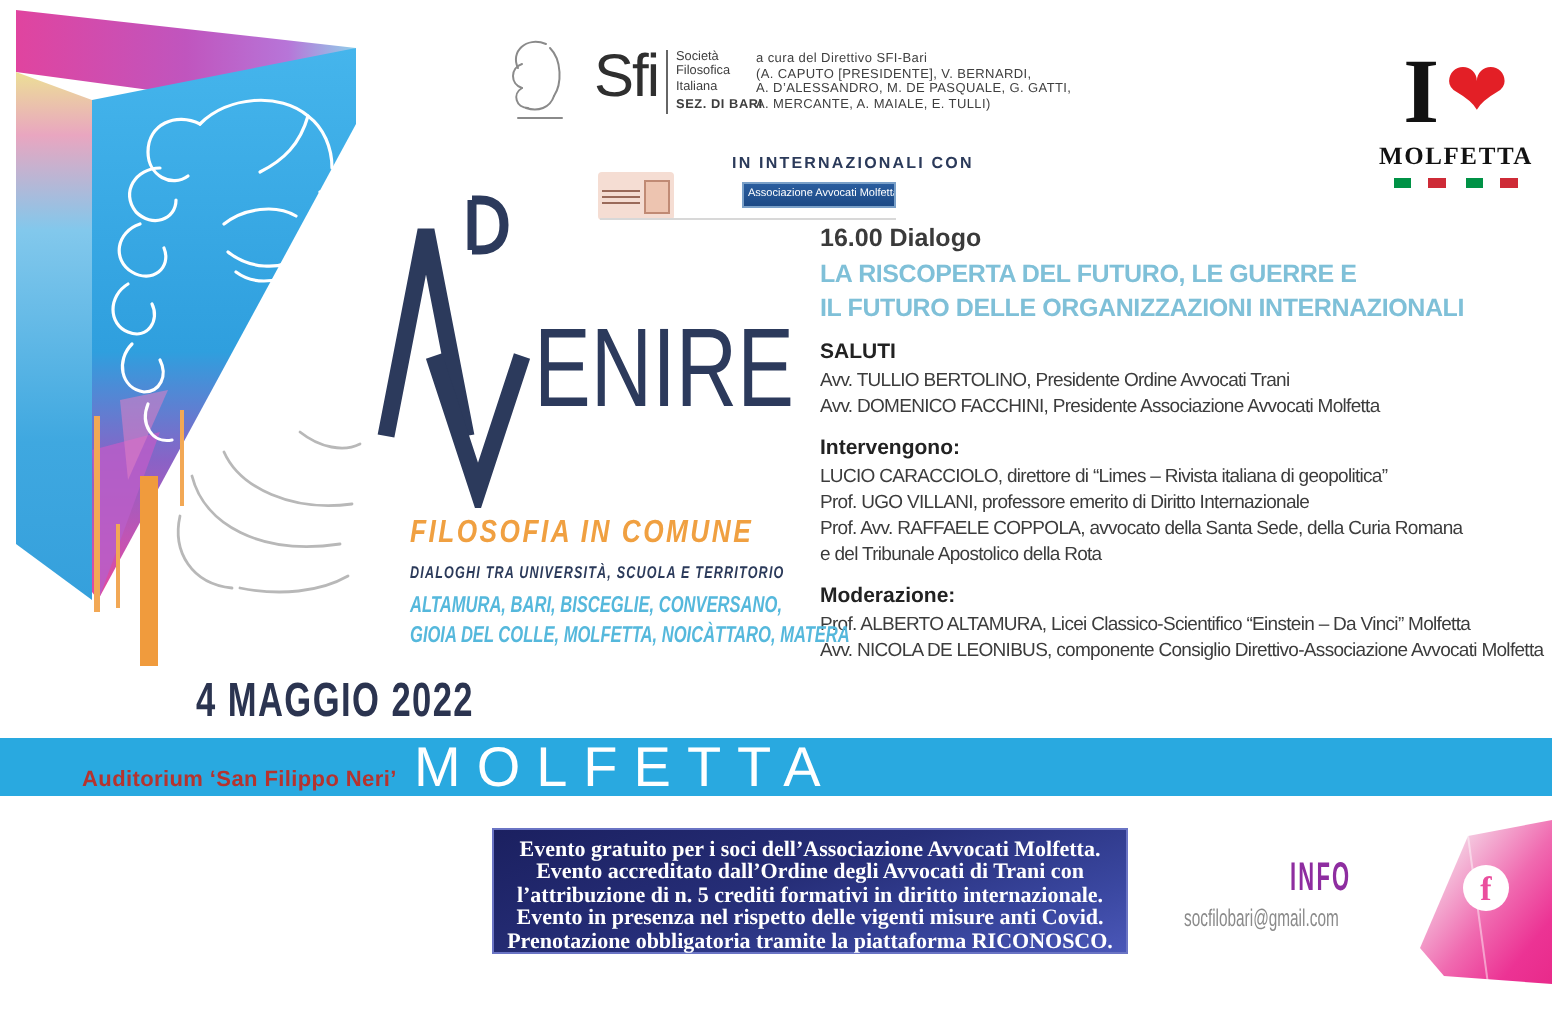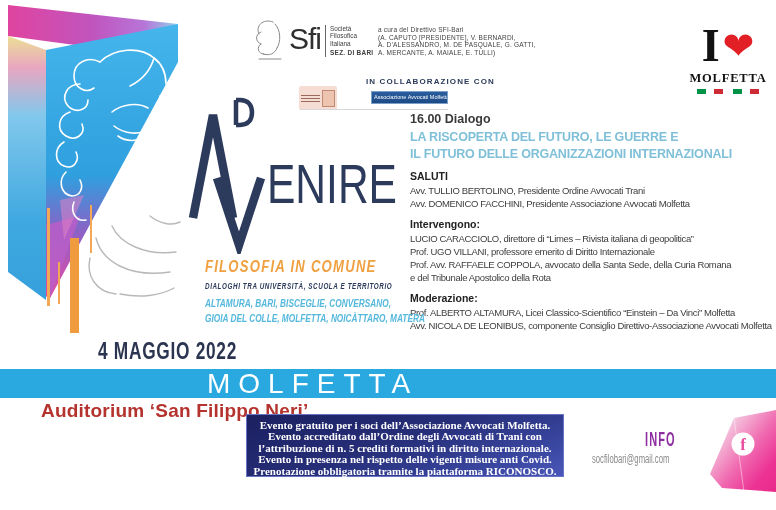--- a/index.html
+++ b/index.html
@@ -5,21 +5,21 @@
   html,body{margin:0;padding:0;background:#fff;}
   .poster{position:relative;width:776px;height:510px;background:#fff;overflow:hidden;
           font-family:"Liberation Sans",sans-serif;}
   .abs{position:absolute;}
 
   
   .art{left:0;top:14;width:182px;height:378px;}
 
   
   .sfi{left:253px;top:16px;display:flex;align-items:flex-start;}
-  .sfi-word{font-size:30px;color:#2f2f2f;line-height:46px;margin-left:2px;letter-spacing:-1px;}
+  .sfi-word{font-size:30px;color:#2f2f2f;line-height:46px;margin-left:10px;letter-spacing:-1px;}
   .sfi-org{border-left:1px solid #666;margin-left:4px;margin-top:9px;padding-left:4px;}
   .sfi-org div{font-size:6.4px;line-height:7.4px;color:#3d3d3d;}
   .sfi-sez{font-size:5.2px;font-weight:bold;color:#3d3d3d;margin-top:2px;letter-spacing:.3px;}
   .curated{left:378px;top:26px;}
   .curated div{font-size:6.5px;line-height:7.7px;color:#3f3f3f;letter-spacing:.2px;}
 
   
   .ilove{left:688px;top:22px;width:80px;text-align:center;}
   .ilove-row{display:flex;justify-content:center;align-items:center;gap:3px;}
   .ilove-i{font-family:"Liberation Serif",serif;font-weight:bold;font-size:46px;line-height:48px;color:#121212;}
@@ -58,21 +58,21 @@
   .f-sub{font-size:8.5px;font-weight:bold;color:#2b3a5a;letter-spacing:.8px;margin-top:5px;
          transform:scaleX(.74);transform-origin:0 0;white-space:nowrap;}
   .f-cities{font-size:11.5px;font-weight:bold;color:#55b8dc;line-height:15px;margin-top:5px;
             transform:scaleX(.72);transform-origin:0 0;white-space:nowrap;}
 
   
   .date{left:98px;top:337px;font-size:24px;font-weight:bold;color:#2b3450;letter-spacing:1px;
         transform:scaleX(.72);transform-origin:0 0;white-space:nowrap;}
   .banner{left:0;top:369px;width:776px;height:29px;background:#29a9e0;}
   .banner span{position:absolute;left:207px;top:0;line-height:30px;font-size:28px;color:#fff;letter-spacing:8px;}
-  .venue{left:41px;top:400px;font-size:19px;font-weight:bold;color:#b5332e;letter-spacing:.2px;}
+  .venue{left:41px;top:384px;font-size:11px;font-weight:bold;color:#b5332e;letter-spacing:.2px;}
 
   
   .notice{left:246px;top:414px;width:318px;height:63px;box-sizing:border-box;
           background:linear-gradient(160deg,#1b2060 0%,#262e78 45%,#3a47a0 80%,#4a57b8 100%);
           border:1px solid #6a74c4;padding:5px 6px;text-align:center;}
   .notice div{font-family:"Liberation Serif",serif;font-weight:bold;font-size:11px;
               line-height:11.4px;color:#fff;}
 
   
   .info-label{left:645px;top:428px;font-size:20px;font-weight:bold;color:#8e2da0;letter-spacing:2px;
@@ -178,21 +178,21 @@
       <span class="ilove-i">I</span>
       <span class="ilove-heart">❤</span>
     </div>
     <div class="ilove-city">MOLFETTA</div>
     <div class="flags">
       <span class="flag"></span>
       <span class="flag"></span>
     </div>
   </div>
 
-  <div class="abs collab-label">IN COLLABORAZIONE CON</div>
+  <div class="abs collab-label">IN INTERNAZIONALI CON</div>
   <div class="abs logo-trani">
     <span class="trani-lines">
         <i></i>
         <i></i>
         <i></i>
       </span>
     <span class="trani-emblem"></span>
   </div>
   <div class="abs logo-molfetta-banner">Associazione Avvocati Molfetta</div>
   <div class="abs collab-divider"></div>

